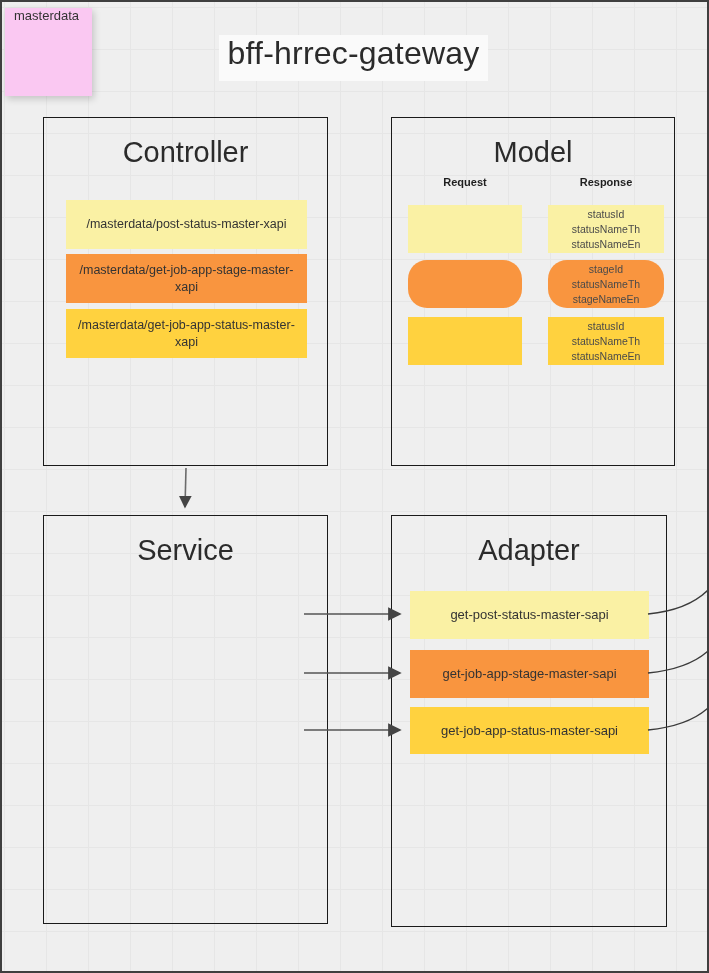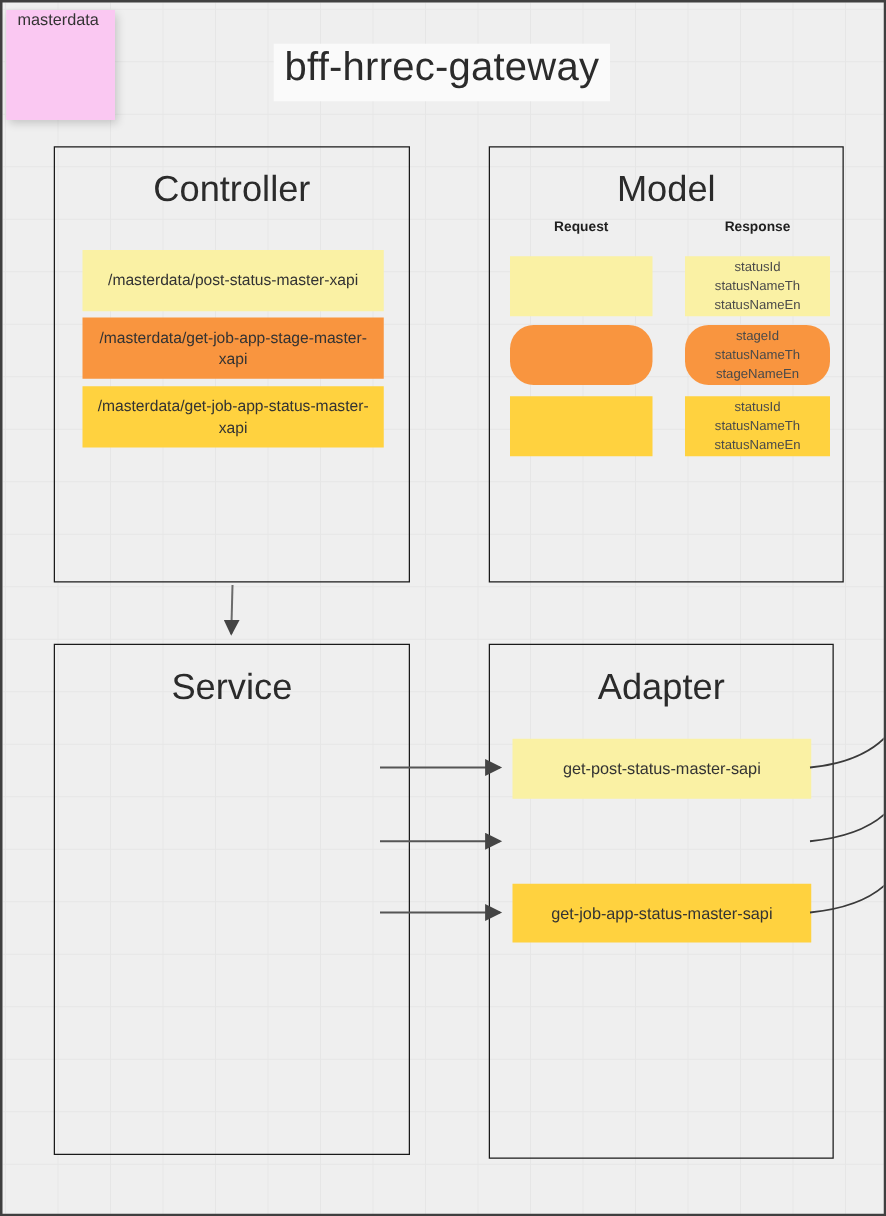--- a/index.html
+++ b/index.html
@@ -120,20 +120,21 @@
     </div>
   </section>
 
   <section class="box box-service">
     <h2>Service</h2>
   </section>
 
   <section class="box box-adapter">
     <h2>Adapter</h2>
     <div class="item c-yellow it0">get-post-status-master-sapi</div>
+    <div class="item c-orange it1">get-job-app-stage-master-sapi</div>
     <div class="item c-gold it2">get-job-app-status-master-sapi</div>
   </section>
 
   <svg class="arrows" width="705" height="969" viewBox="0 0 705 969">
     <defs>
       <marker id="ah" markerWidth="9" markerHeight="8" refX="7" refY="4" orient="auto">
         <path d="M0,0 L8,4 L0,8 z" fill="#444"></path>
       </marker>
     </defs>
 

